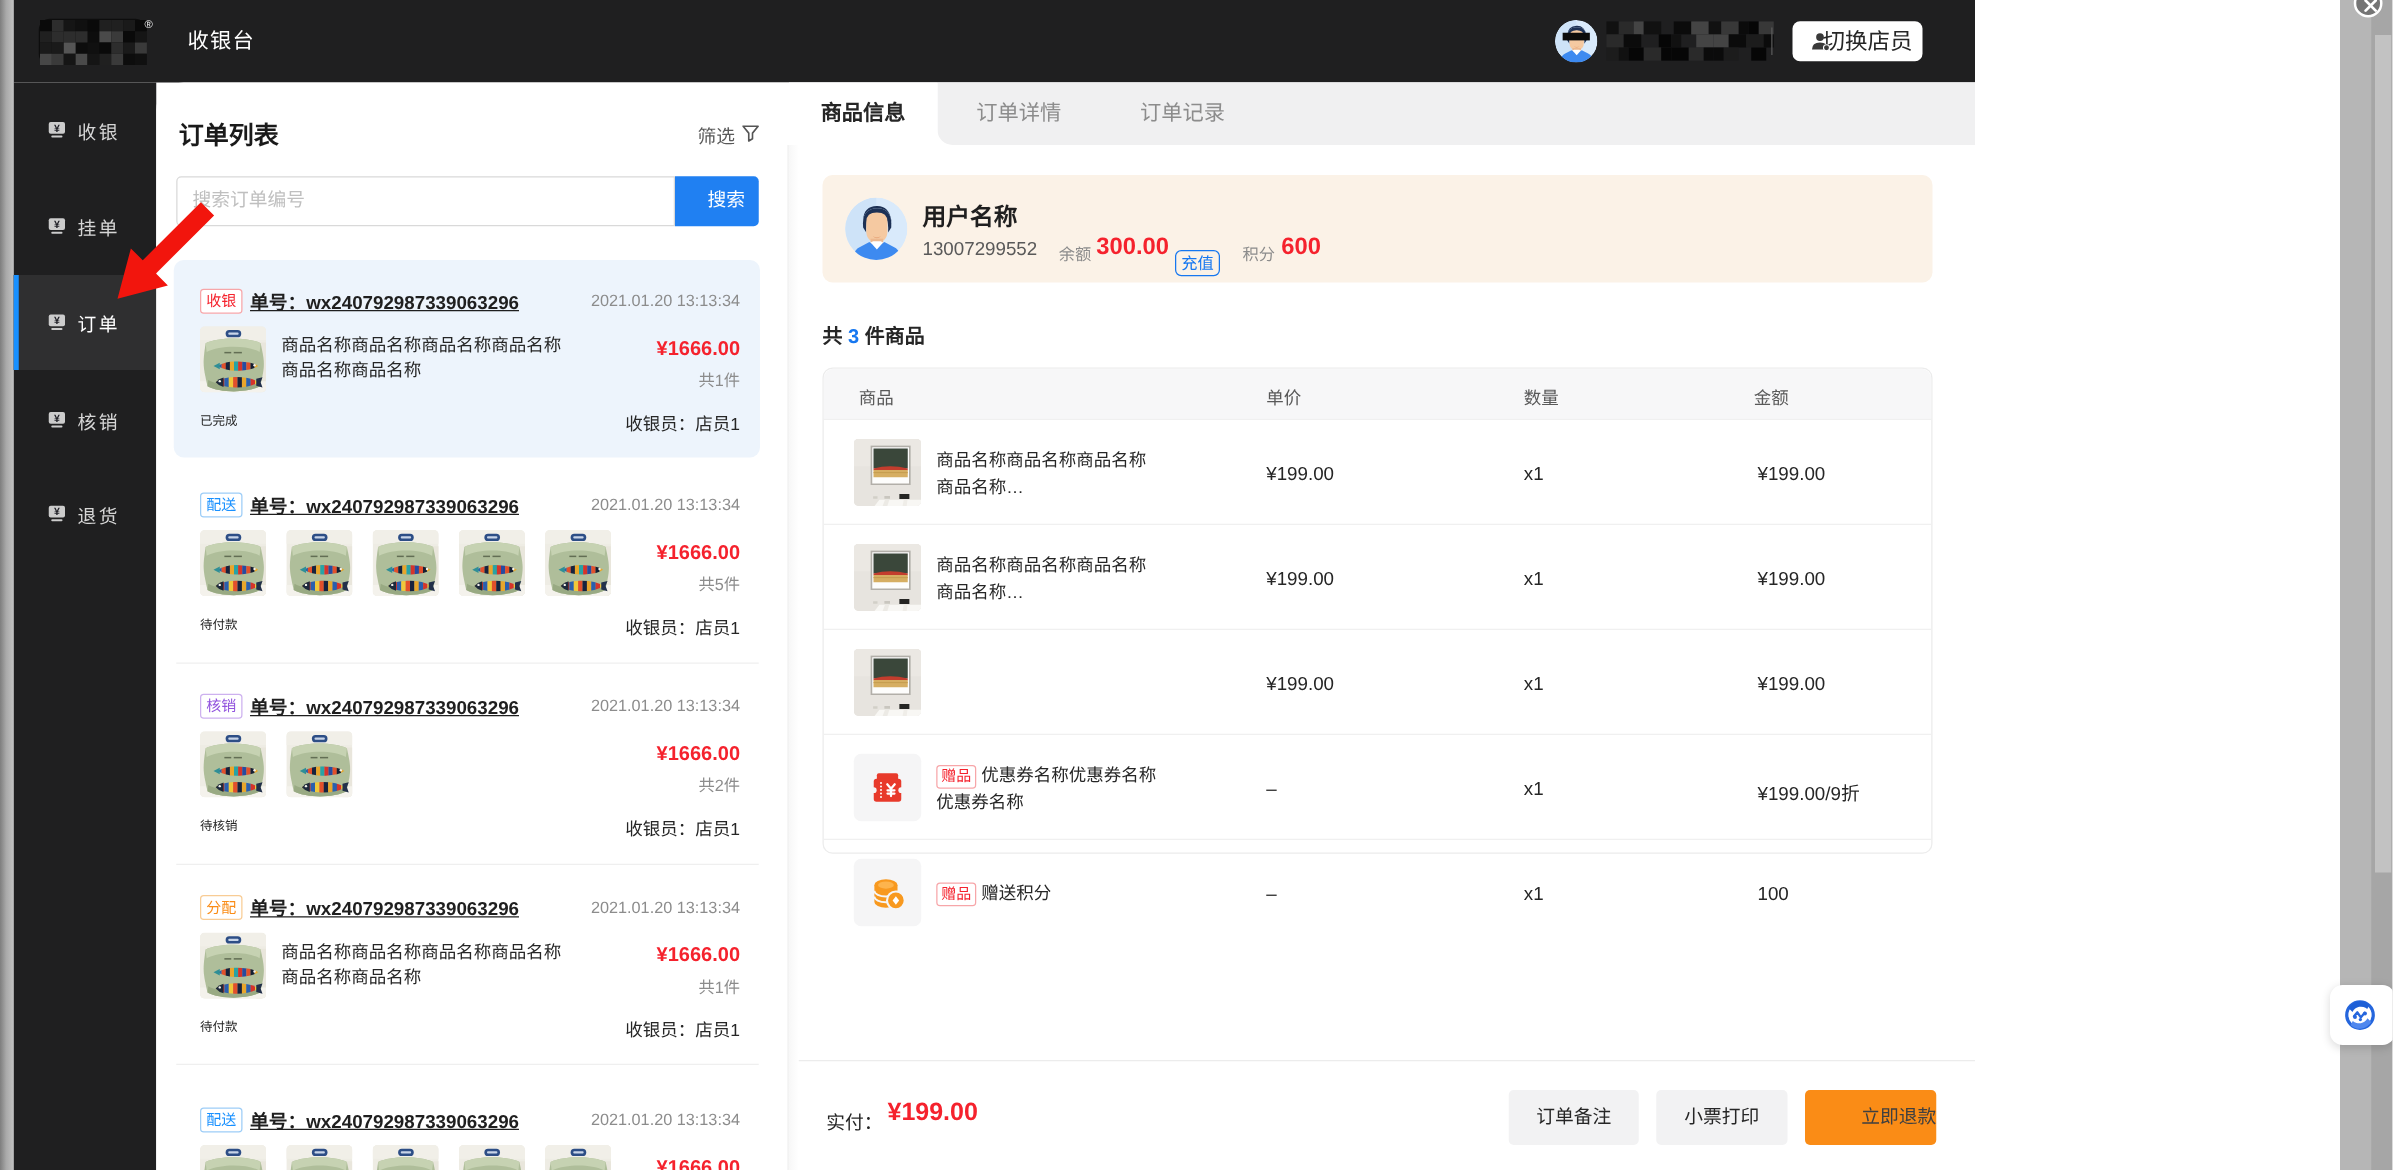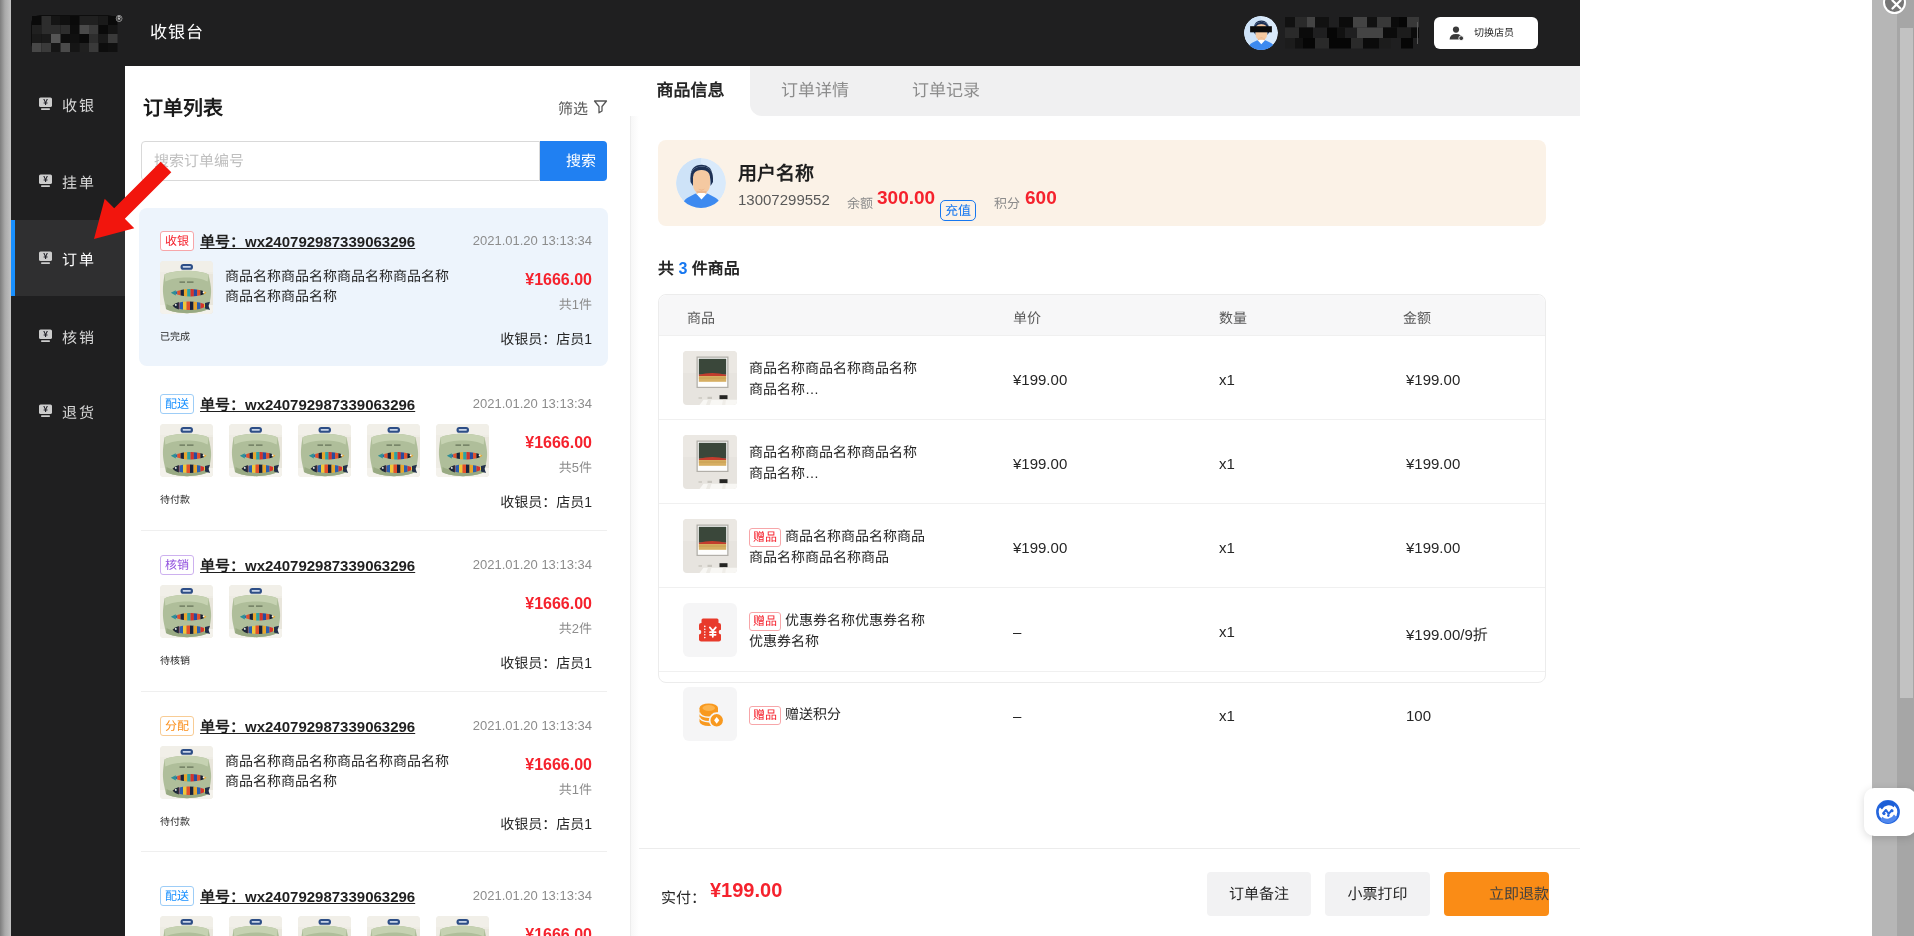--- a/index.html
+++ b/index.html
@@ -23,21 +23,21 @@
 #floatwidget svg { position:absolute; left:11px; top:11px; }
 
 
 #topbar { left:11px; top:0; width:1569px; height:66px; background:#1f1f20; }
 #logo { left:19px; top:12px; }
 #apptitle { left:139px; top:0; height:66px; line-height:66px; color:#fff; font-size:17px; letter-spacing:1px; }
 #avatar { left:1233px; top:16px; width:34px; height:34px; border-radius:50%; overflow:hidden; }
 #username { left:1274px; top:17px; }
 #topsep { left:1406px; top:22px; width:1px; height:22px; background:#5a5a5a; }
 #switchbtn { left:1423px; top:17px; width:104px; height:32px; background:#fff; border-radius:6px;
-  color:#262626; font-size:10px; line-height:32px; text-align:center; padding-left:16px; }
+  color:#262626; font-size:18px; line-height:32px; text-align:center; padding-left:16px; }
 #switchbtn svg { position:absolute; left:14px; top:8px; }
 
 
 #sidebar { left:11px; top:66px; width:114px; height:870px; background:#1f1f20; }
 .navitem { position:absolute; left:0; width:114px; height:76px; color:#d6d6d6; font-size:15px; }
 .navitem .ic { position:absolute; left:27px; top:30px; }
 .navitem .tx { position:absolute; left:51px; top:28px; letter-spacing:2px; }
 .navitem.on { background:#2f2f30; color:#fff; }
 .navitem.on::before { content:""; position:absolute; left:0; top:0; width:4px; height:76px; background:#1890ff; }
 
@@ -1124,21 +1124,20 @@
 <rect x="15.8" y="25" width="27.4" height="5.8" fill="#d6ae62"></rect>
 <rect x="15.8" y="26.6" width="27.4" height="0.9" fill="#c69e50"></rect>
 <rect x="36.5" y="44.2" width="8" height="4" fill="#252523"></rect>
 <rect x="24.5" y="45.8" width="4.5" height="2.2" fill="#c9c6bf"></rect>
 <rect x="15.5" y="46" width="3.5" height="2" fill="#d2cfc8"></rect>
 <path d="M20.5 48.8 L54 48.8 L54 54 L16.5 54 Z" fill="#f8f7f4"></path>
 <path d="M25 48.8 L28.5 48.8 L26.8 54 L23 54 Z" fill="#eceae5"></path>
 <path d="M40 48.8 L43 48.8 L42.3 54 L39 54 Z" fill="#efede8"></path>
 </svg>
           </span>
-<div class="pdesc"><span class="gtag">赠品</span>商品名称商品名称商品<br>商品名称商品名称商品</div>
 <div class="u">¥199.00</div>
           <div class="q">x1</div>
           <div class="a">¥199.00</div>
 </div>
         <div class="prow" style="top:292px">
 <span class="ibox">
             <svg width="28" height="28" viewBox="0 0 28 28">
 <rect x="5.5" y="2.6" width="17" height="5.4" rx="1.5" fill="#e83a2b"></rect>
 <rect x="3" y="6.9" width="22" height="18.5" rx="2.2" fill="#e83a2b"></rect>
 <circle cx="3" cy="16.1" r="2.3" fill="#f5f5f6"></circle>

